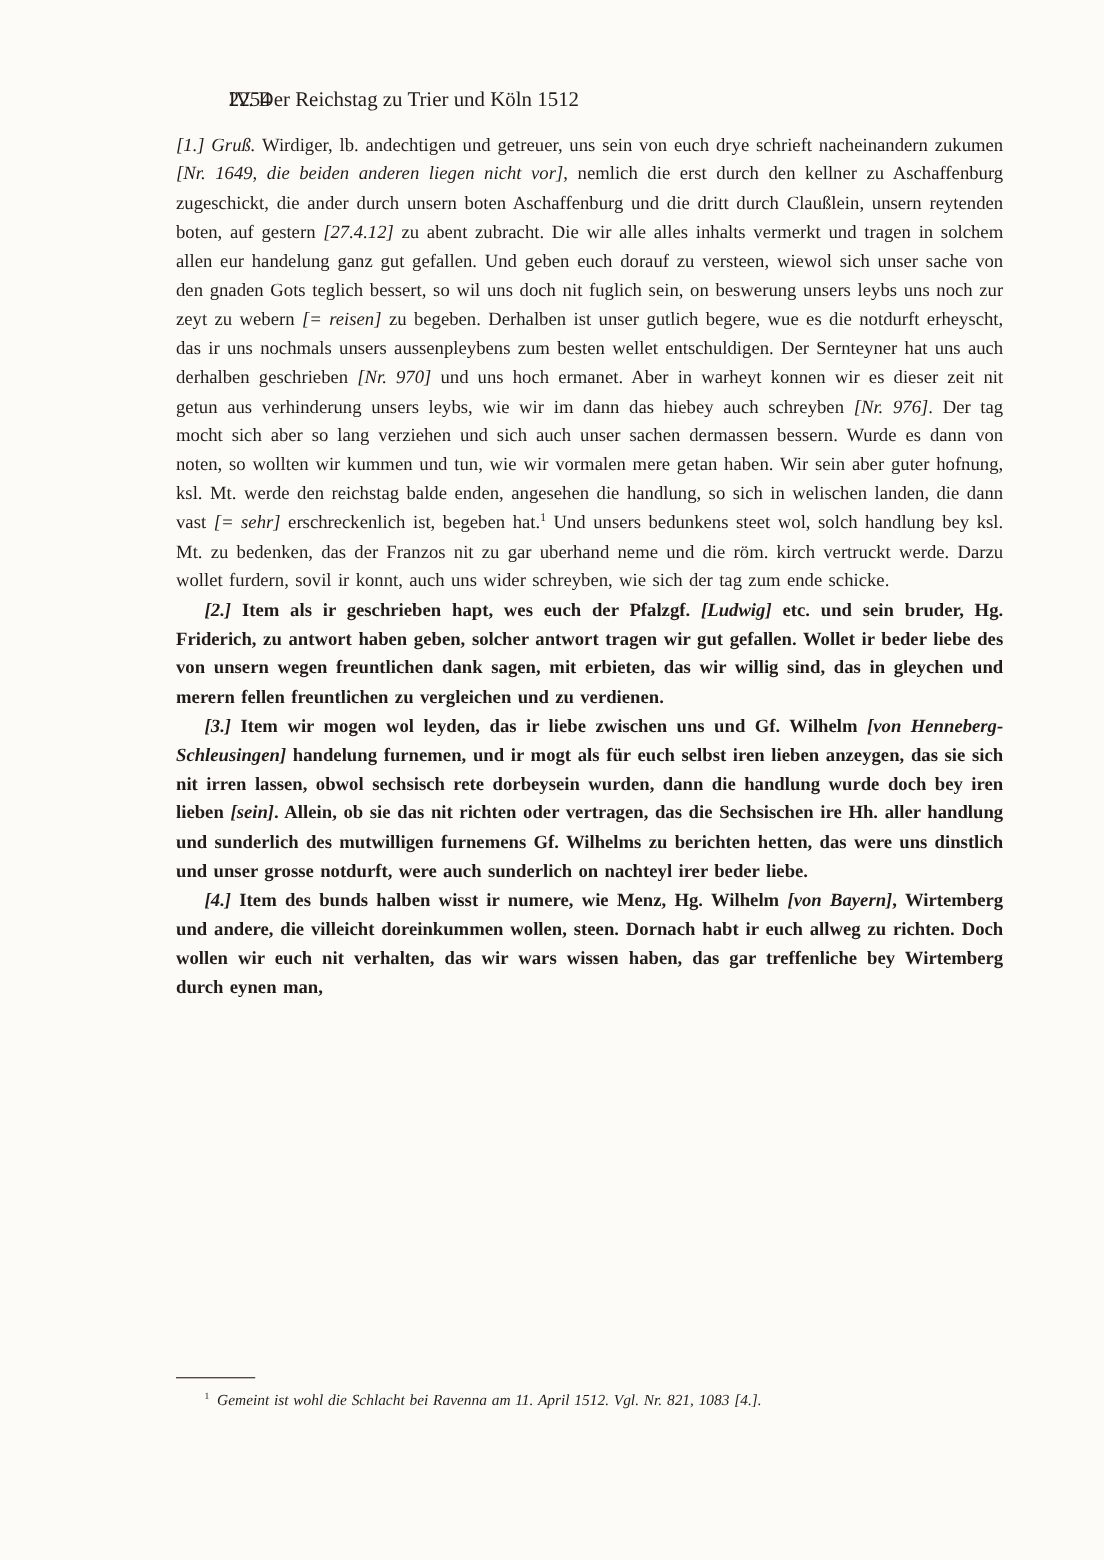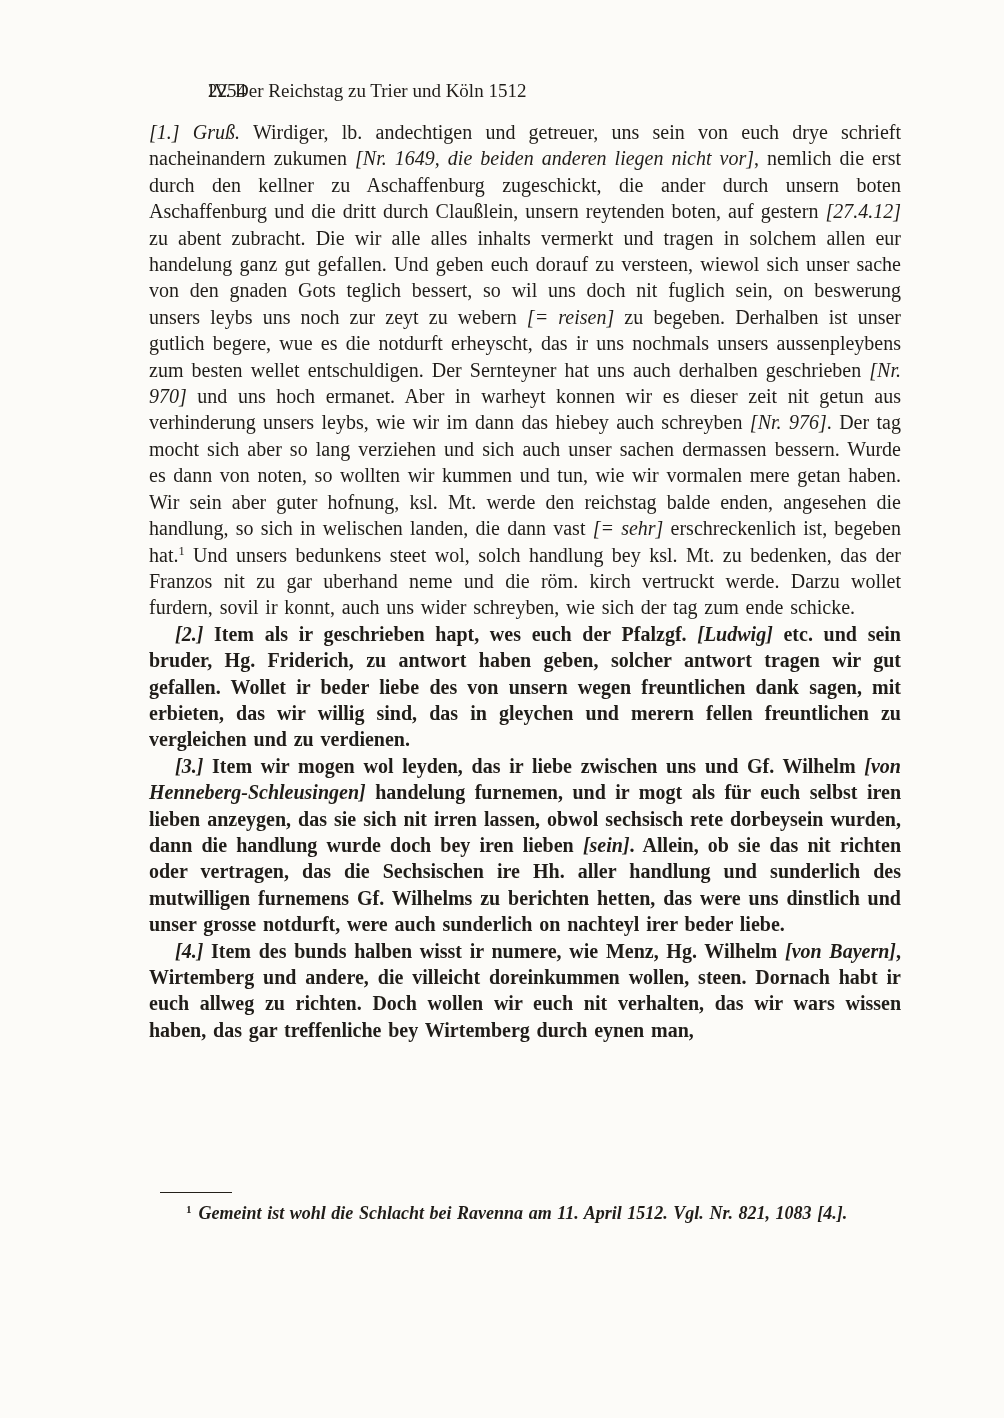--- a/index.html
+++ b/index.html
@@ -33,23 +33,23 @@
     left: 0;
     top: 0;
   }
   .runhead {
     display: block;
     text-align: left;
   }
   .body-text {
     position: absolute;
     top: 119px;
-    left: 149px;
+    left: 160px;
     width: 752px;
-    font-size: 20px;
+    font-size: 17px;
     line-height: 26.4px;
     text-align: justify;
     word-spacing: 0.09em;
   }
   .para {
     margin: 0;
   }
   .para.indent {
     text-indent: 26px;
     font-weight: bold;
@@ -59,26 +59,25 @@
   }
   sup {
     font-size: 0.62em;
     line-height: 0;
     vertical-align: baseline;
     position: relative;
     top: -0.55em;
   }
   .footnote {
     position: absolute;
-    top: 1192px;
+    top: 1252px;
     left: 160px;
     width: 752px;
-    font-size: 18px;
+    font-size: 14px;
     line-height: 25.5px;
-    font-weight: bold;
   }
   .fnrule {
     width: 72px;
     height: 0;
     border-top: 1.6px solid #242019;
     margin-bottom: 8px;
   }
   .fntext {
     margin: 0;
     text-indent: 26px;

